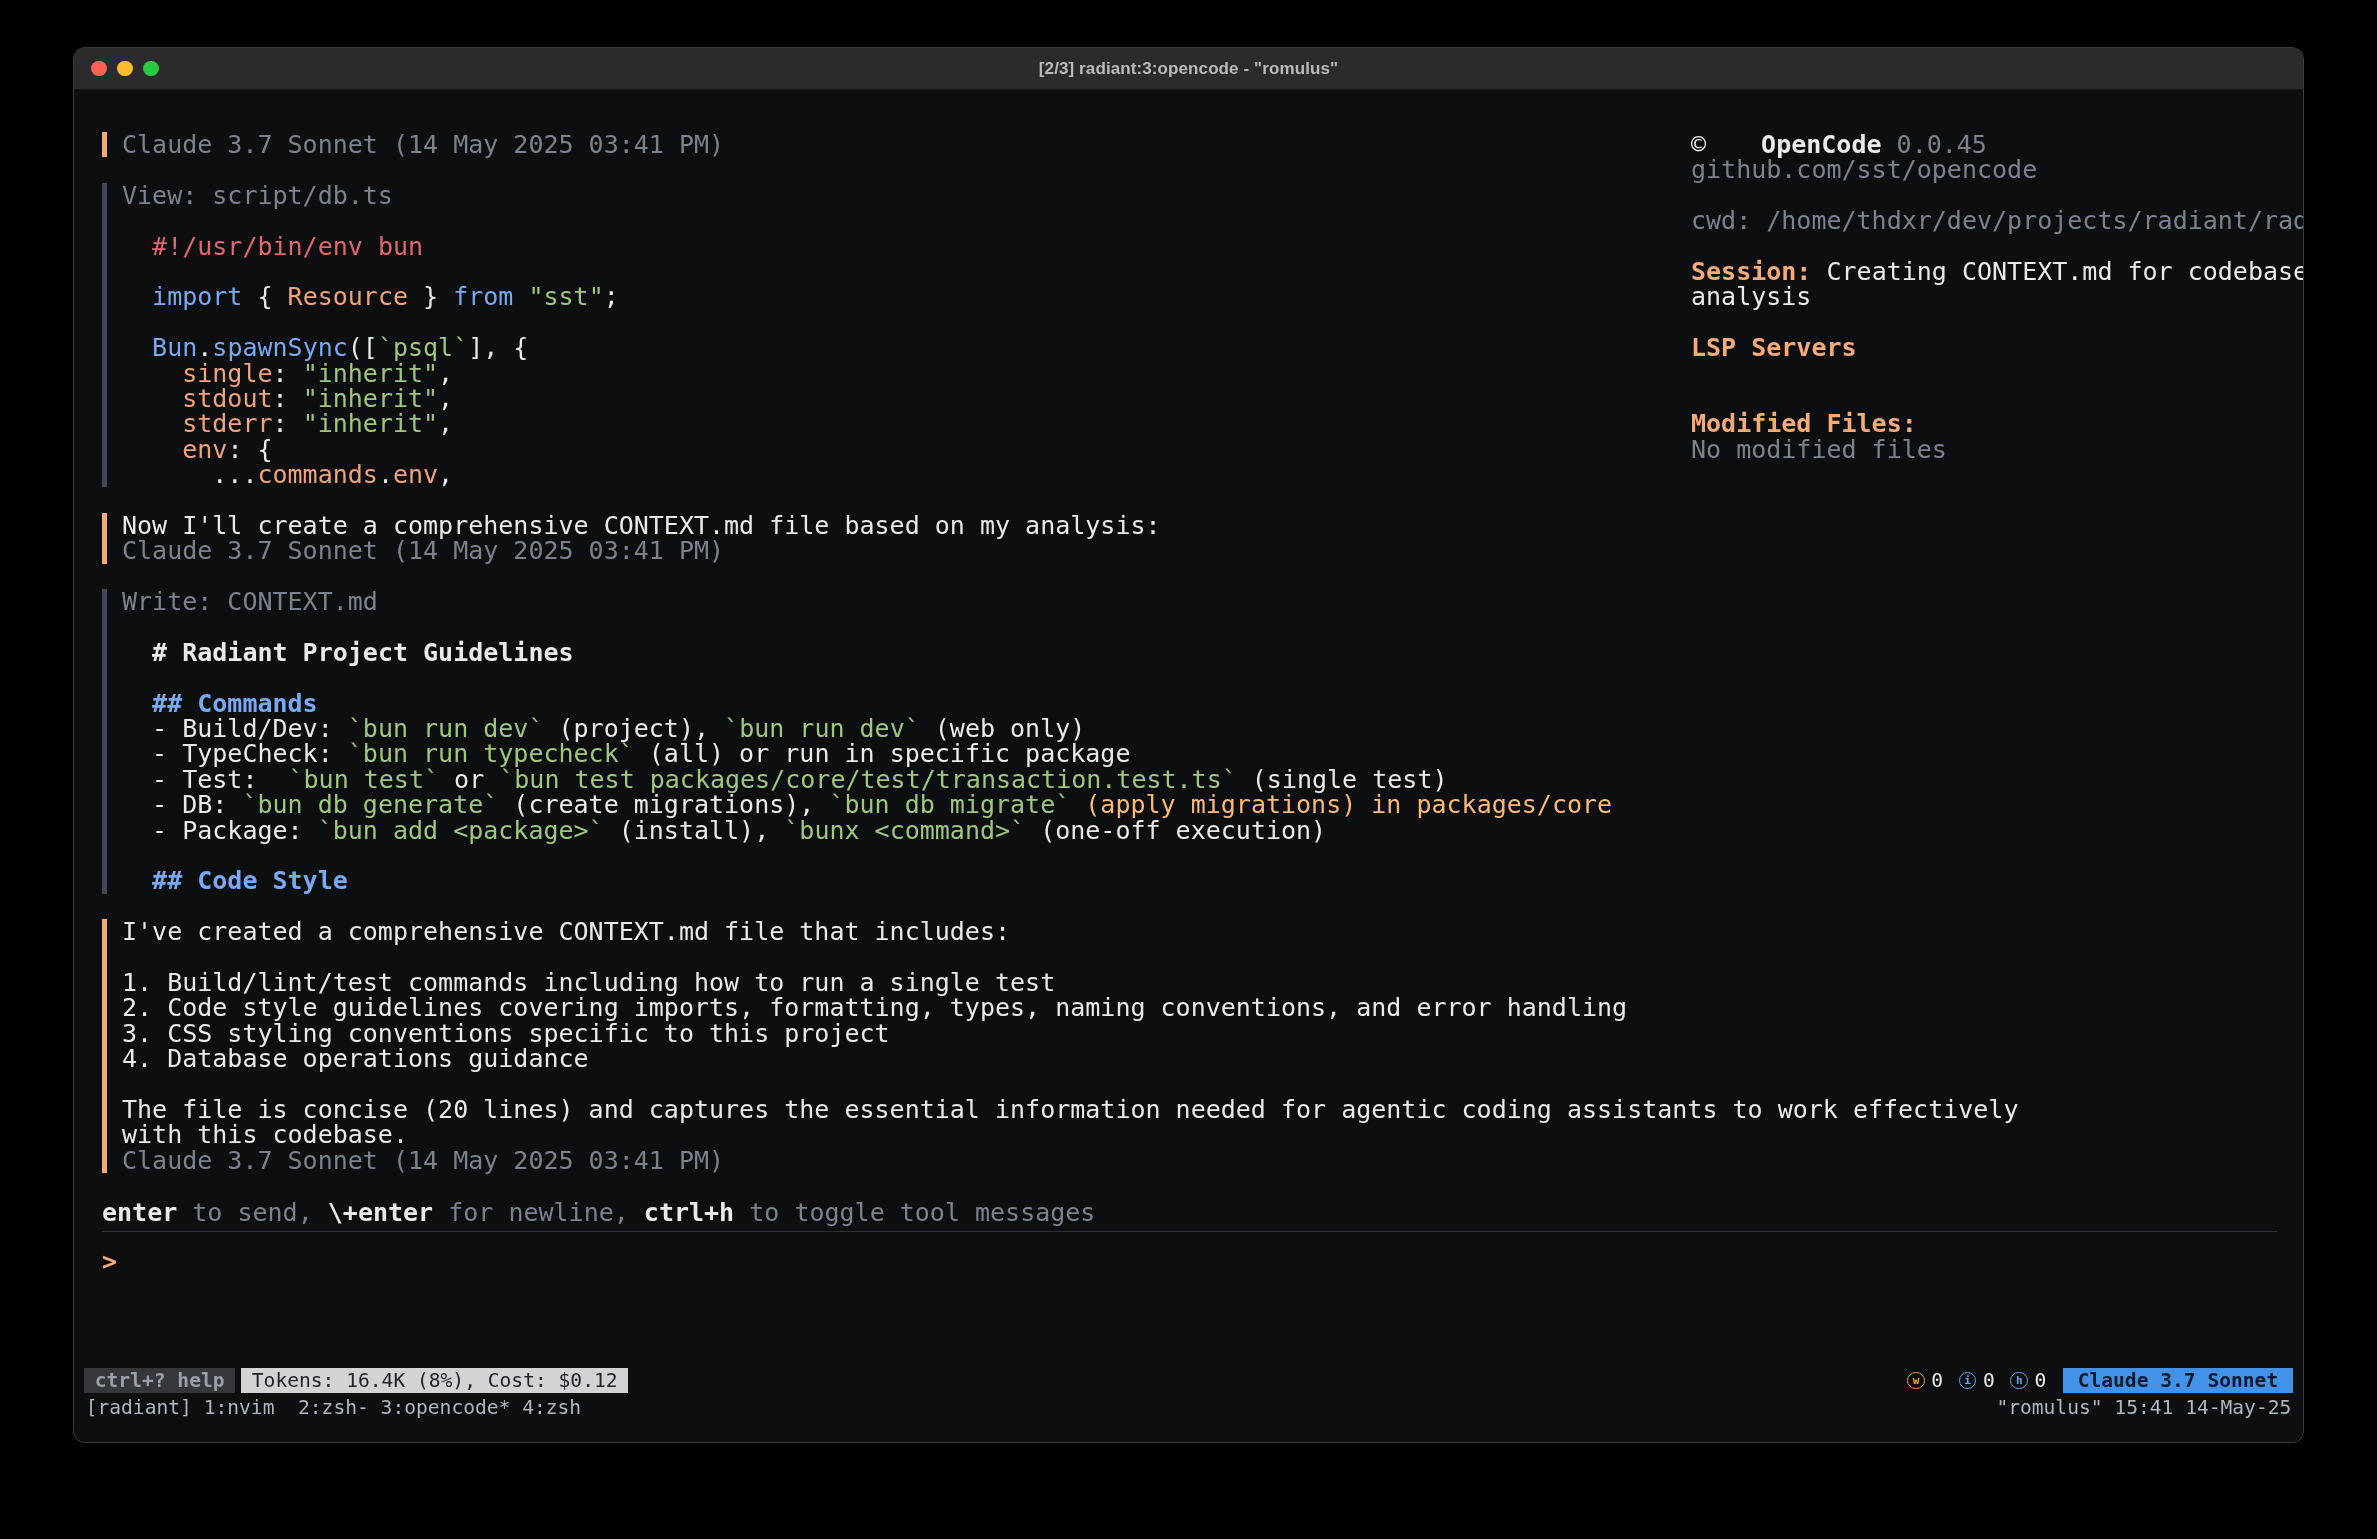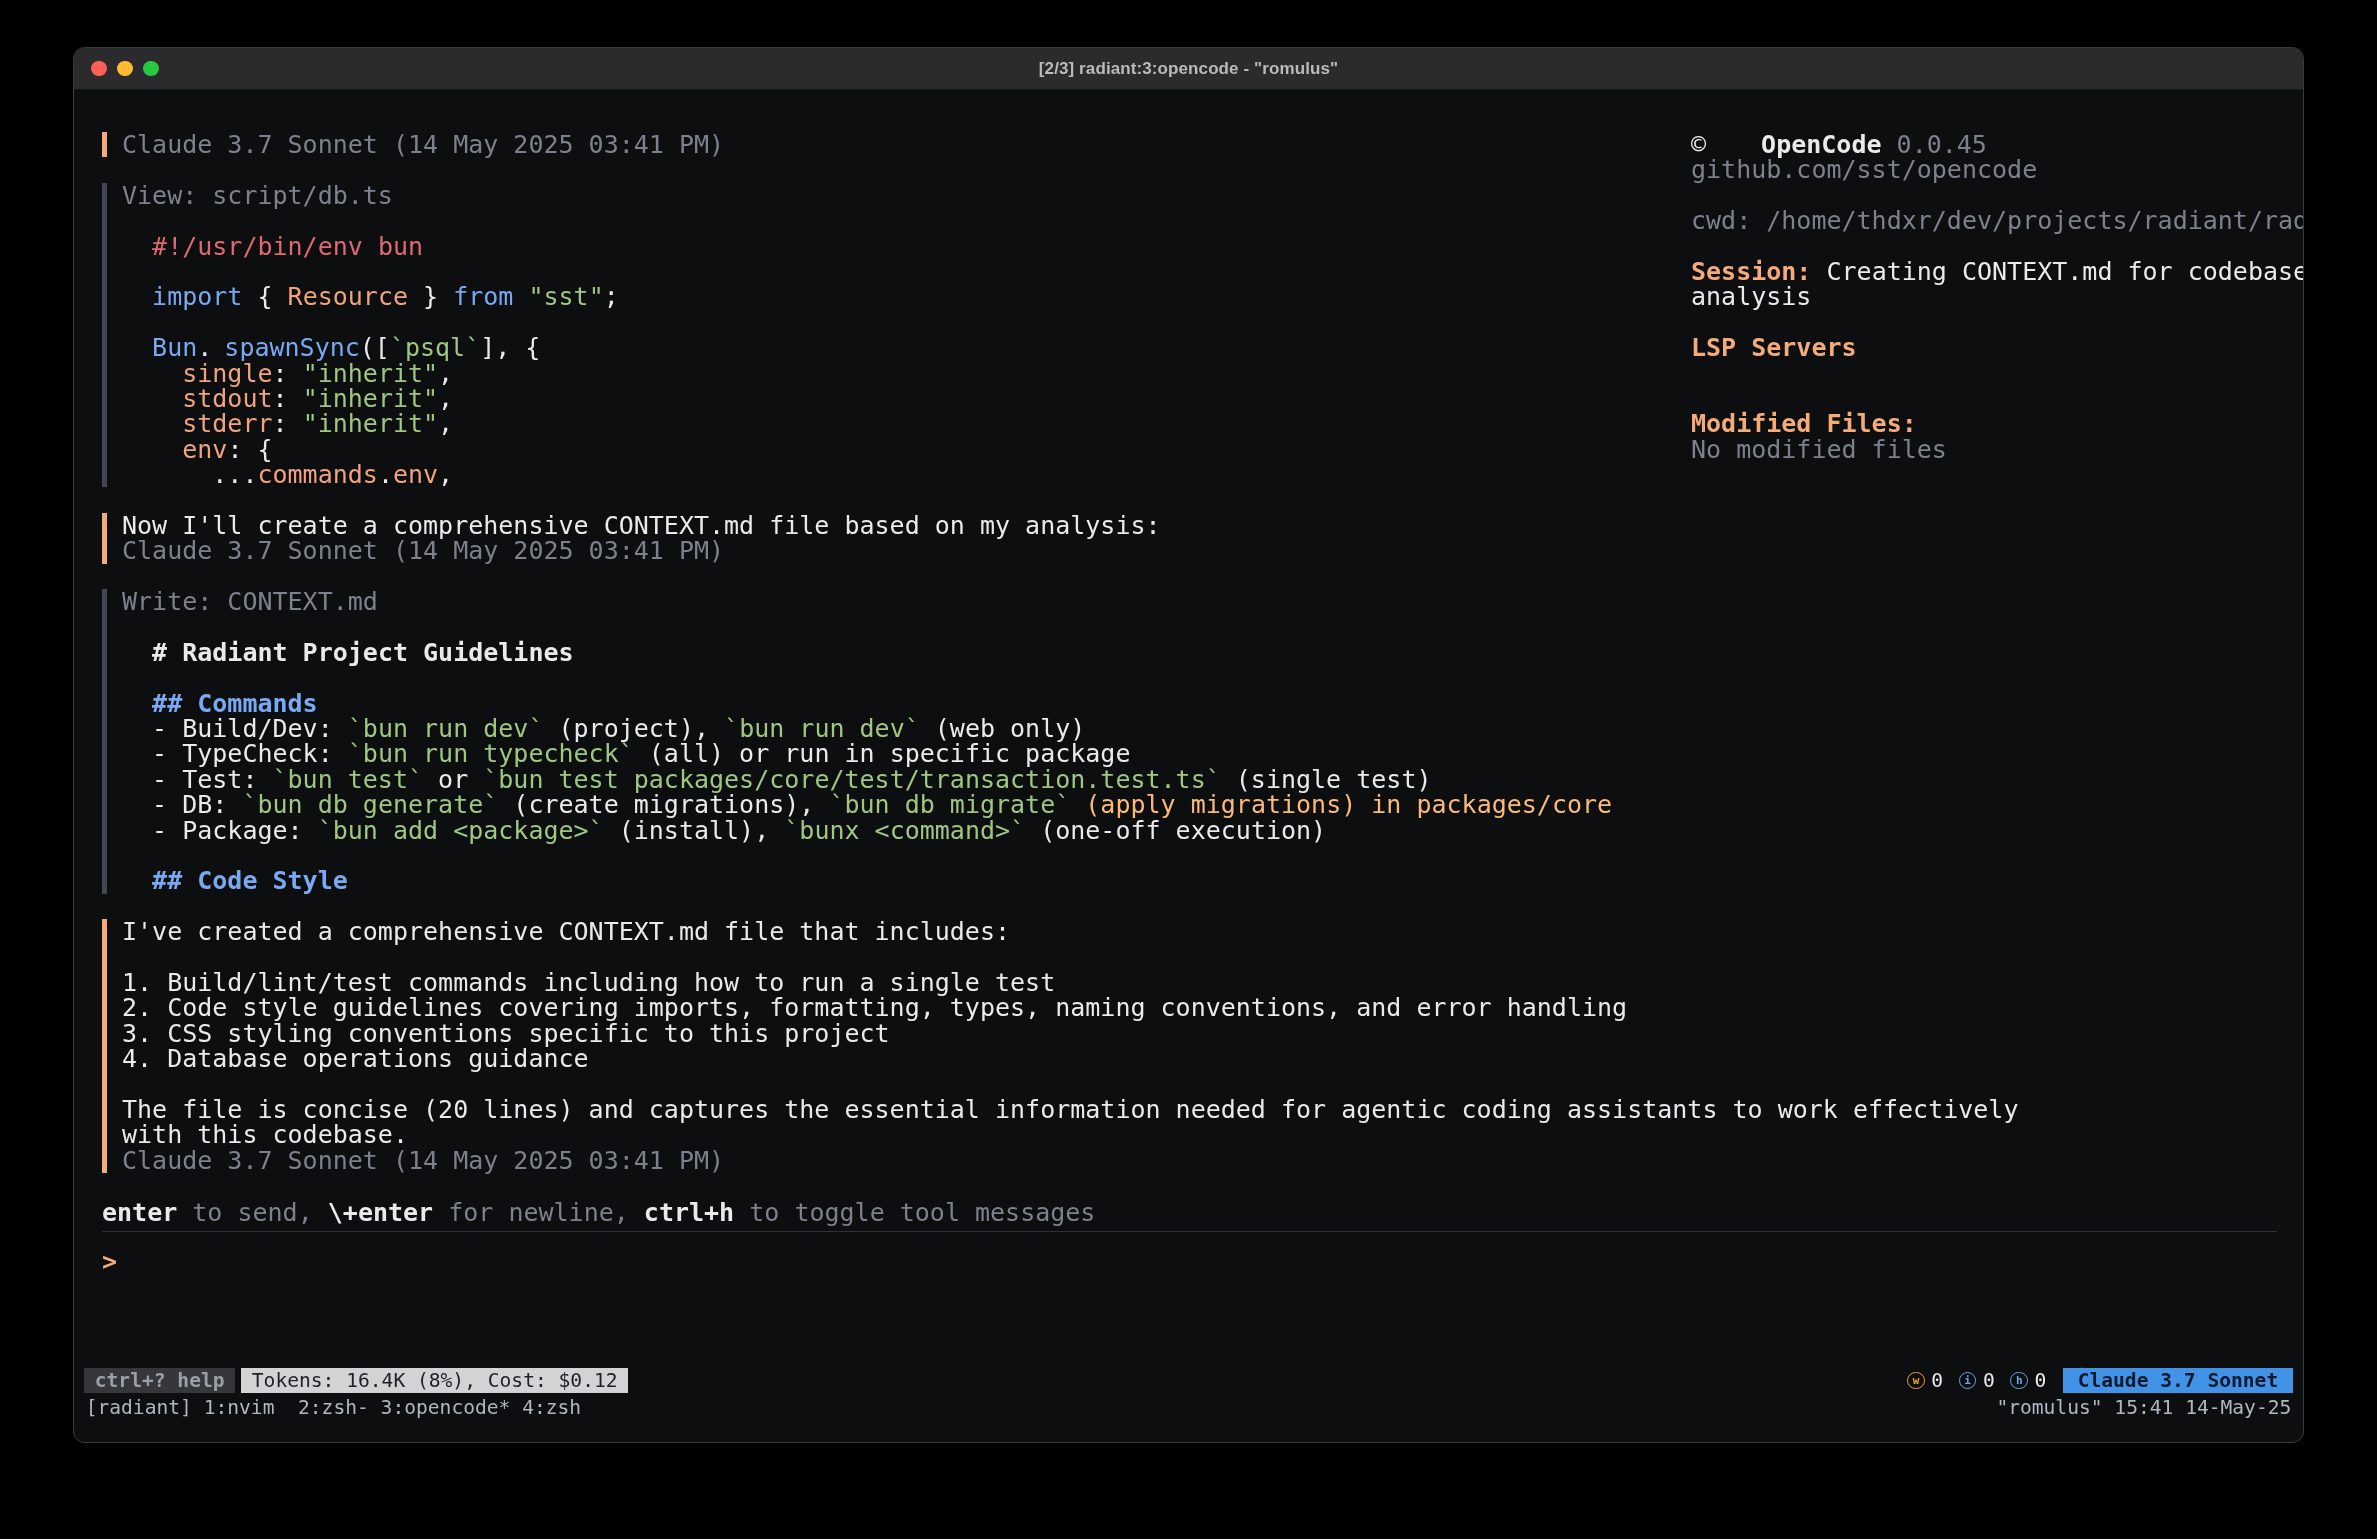--- a/index.html
+++ b/index.html
@@ -82,40 +82,40 @@
         <div class="block orange">
           <div class="line"><span style="color: rgb(123, 130, 142);">Claude 3.7 Sonnet (14 May 2025 03:41 PM)</span></div>
         </div>
         <div class="block gray">
           <div class="line"><span style="color: rgb(123, 130, 142);">View: script/db.ts</span></div>
           <div class="line">&nbsp;</div>
           <div class="line"><span style="color: rgb(233, 234, 236);">  </span><span style="color: rgb(224, 104, 112);">#!/usr/bin/env bun</span></div>
           <div class="line">&nbsp;</div>
           <div class="line"><span style="color: rgb(233, 234, 236);">  </span><span style="color: rgb(120, 169, 242);">import</span><span style="color: rgb(233, 234, 236);"> { </span><span style="color: rgb(240, 163, 124);">Resource</span><span style="color: rgb(233, 234, 236);"> } </span><span style="color: rgb(120, 169, 242);">from</span><span style="color: rgb(233, 234, 236);"> </span><span style="color: rgb(158, 200, 127);">"sst"</span><span style="color: rgb(233, 234, 236);">;</span></div>
           <div class="line">&nbsp;</div>
-          <div class="line"><span style="color: rgb(233, 234, 236);">  </span><span style="color: rgb(120, 169, 242);">Bun</span><span style="color: rgb(233, 234, 236);">.</span><span style="color: rgb(120, 169, 242); margin-left: 12px;">spawnSync</span><span style="color: rgb(233, 234, 236);">([</span><span style="color: rgb(158, 200, 127);">`psql`</span><span style="color: rgb(233, 234, 236);">], {</span></div>
+          <div class="line"><span style="color: rgb(233, 234, 236);">  </span><span style="color: rgb(120, 169, 242);">Bun</span><span style="color: rgb(233, 234, 236);">.</span><span style="color: rgb(120, 169, 242);">spawnSync</span><span style="color: rgb(233, 234, 236);">([</span><span style="color: rgb(158, 200, 127);">`psql`</span><span style="color: rgb(233, 234, 236);">], {</span></div>
           <div class="line"><span style="color: rgb(233, 234, 236);">    </span><span style="color: rgb(240, 163, 124);">single</span><span style="color: rgb(233, 234, 236);">: </span><span style="color: rgb(158, 200, 127);">"inherit"</span><span style="color: rgb(233, 234, 236);">,</span></div>
           <div class="line"><span style="color: rgb(233, 234, 236);">    </span><span style="color: rgb(240, 163, 124);">stdout</span><span style="color: rgb(233, 234, 236);">: </span><span style="color: rgb(158, 200, 127);">"inherit"</span><span style="color: rgb(233, 234, 236);">,</span></div>
           <div class="line"><span style="color: rgb(233, 234, 236);">    </span><span style="color: rgb(240, 163, 124);">stderr</span><span style="color: rgb(233, 234, 236);">: </span><span style="color: rgb(158, 200, 127);">"inherit"</span><span style="color: rgb(233, 234, 236);">,</span></div>
           <div class="line"><span style="color: rgb(233, 234, 236);">    </span><span style="color: rgb(240, 163, 124);">env</span><span style="color: rgb(233, 234, 236);">: {</span></div>
           <div class="line"><span style="color: rgb(233, 234, 236);">      ...</span><span style="color: rgb(240, 163, 124);">commands</span><span style="color: rgb(233, 234, 236);">.</span><span style="color: rgb(240, 163, 124);">env</span><span style="color: rgb(233, 234, 236);">,</span></div>
         </div>
         <div class="block orange">
           <div class="line"><span style="color: rgb(233, 234, 236);">Now I'll create a comprehensive CONTEXT.md file based on my analysis:</span></div>
           <div class="line"><span style="color: rgb(123, 130, 142);">Claude 3.7 Sonnet (14 May 2025 03:41 PM)</span></div>
         </div>
         <div class="block gray">
           <div class="line"><span style="color: rgb(123, 130, 142);">Write: CONTEXT.md</span></div>
           <div class="line">&nbsp;</div>
           <div class="line"><span style="color: rgb(233, 234, 236);">  </span><span style="color: rgb(233, 234, 236); font-weight: bold;"># Radiant Project Guidelines</span></div>
           <div class="line">&nbsp;</div>
           <div class="line"><span style="color: rgb(233, 234, 236);">  </span><span style="color: rgb(120, 169, 242); font-weight: bold;">## Commands</span></div>
           <div class="line"><span style="color: rgb(233, 234, 236);">  - Build/Dev: </span><span style="color: rgb(158, 200, 127);">`bun run dev`</span><span style="color: rgb(233, 234, 236);"> (project), </span><span style="color: rgb(158, 200, 127);">`bun run dev`</span><span style="color: rgb(233, 234, 236);"> (web only)</span></div>
           <div class="line"><span style="color: rgb(233, 234, 236);">  - TypeCheck: </span><span style="color: rgb(158, 200, 127);">`bun run typecheck`</span><span style="color: rgb(233, 234, 236);"> (all) or run in specific package</span></div>
-          <div class="line"><span style="color: rgb(233, 234, 236);">  - Test: </span><span style="color: rgb(158, 200, 127);">`bun test`</span><span style="color: rgb(233, 234, 236);"> or </span><span style="color: rgb(158, 200, 127);">`bun test packages/core/test/transaction.test.ts`</span><span style="color: rgb(233, 234, 236);"> (single test)</span></div>
+          <div class="line"><span style="color: rgb(233, 234, 236);">  - Test: </span><span style="color: rgb(158, 200, 127); margin-left: 16px;">`bun test`</span><span style="color: rgb(233, 234, 236);"> or </span><span style="color: rgb(158, 200, 127);">`bun test packages/core/test/transaction.test.ts`</span><span style="color: rgb(233, 234, 236);"> (single test)</span></div>
           <div class="line"><span style="color: rgb(233, 234, 236);">  - DB: </span><span style="color: rgb(158, 200, 127);">`bun db generate`</span><span style="color: rgb(233, 234, 236);"> (create migrations), </span><span style="color: rgb(158, 200, 127);">`bun db migrate`</span><span style="color: #fdba74;"> (apply migrations) in packages/core</span></div>
           <div class="line"><span style="color: rgb(233, 234, 236);">  - Package: </span><span style="color: rgb(158, 200, 127);">`bun add &lt;package&gt;`</span><span style="color: rgb(233, 234, 236);"> (install), </span><span style="color: rgb(158, 200, 127);">`bunx &lt;command&gt;`</span><span style="color: rgb(233, 234, 236);"> (one-off execution)</span></div>
           <div class="line">&nbsp;</div>
           <div class="line"><span style="color: rgb(233, 234, 236);">  </span><span style="color: rgb(120, 169, 242); font-weight: bold;">## Code Style</span></div>
         </div>
         <div class="block orange">
           <div class="line"><span style="color: rgb(233, 234, 236);">I've created a comprehensive CONTEXT.md file that includes:</span></div>
           <div class="line">&nbsp;</div>
           <div class="line"><span style="color: rgb(233, 234, 236);">1. Build/lint/test commands including how to run a single test</span></div>
           <div class="line"><span style="color: rgb(233, 234, 236);">2. Code style guidelines covering imports, formatting, types, naming conventions, and error handling</span></div>

